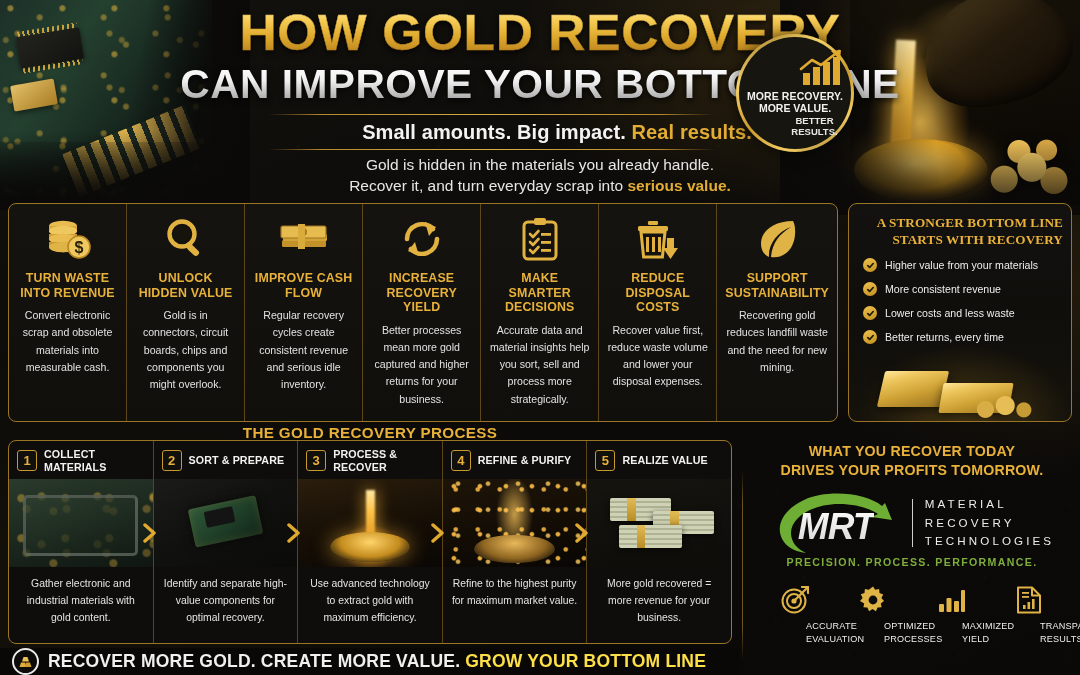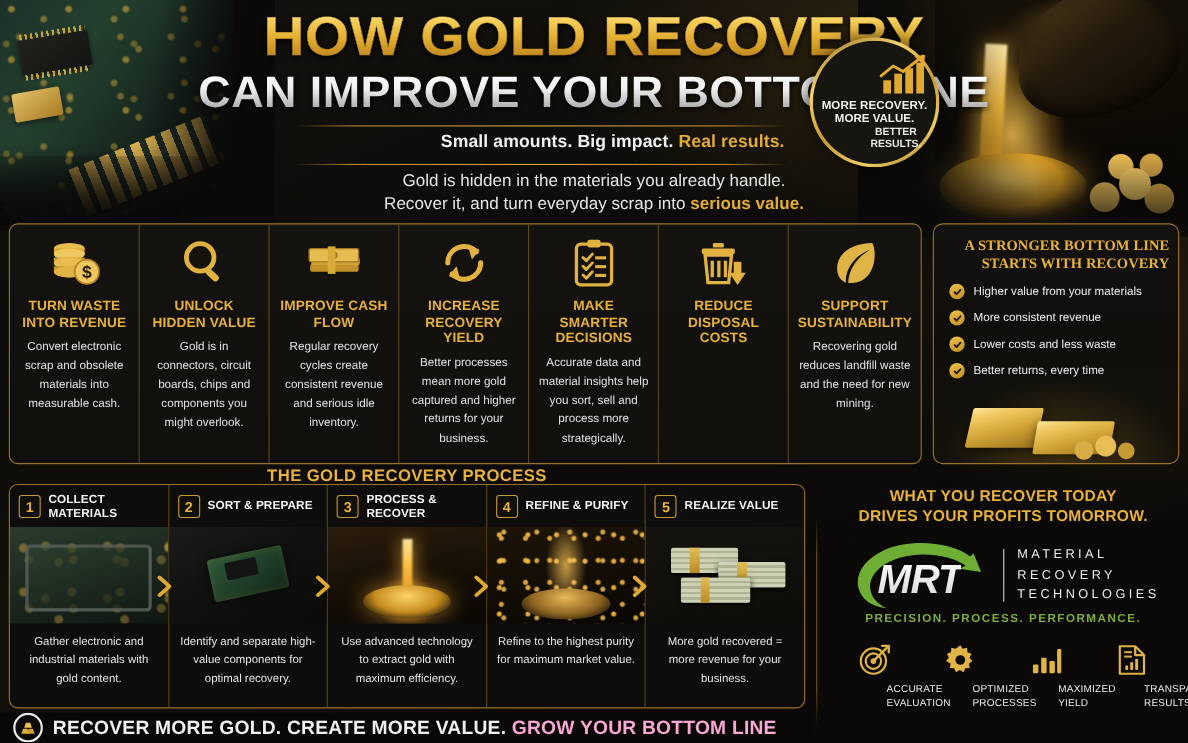--- a/index.html
+++ b/index.html
@@ -139,21 +139,21 @@
     transform:scaleX(1.02);
   }
   .h-rule {
     position:absolute; height:1px; left:268px; width:446px;
     background:linear-gradient(90deg,transparent,#b9892b 12%,#d9ad45 50%,#b9892b 88%,transparent);
   }
   .h-rule.top { top:114px; }
   .h-rule.bot { top:149px; }
   .h-tagline {
     position:absolute; left:0; right:0; top:121px; text-align:center;
-    font-size:16px; font-weight:bold; color:#f2f2f2; letter-spacing:.1px;margin-left:34px;
+    font-size:20px; font-weight:bold; color:#f2f2f2; letter-spacing:.1px;margin-left:34px;
   }
   .h-tagline .gold { color:#e3ad33; }
   .h-sub {
     position:absolute; left:0; right:0; top:155px; text-align:center;
     font-size:15.5px; color:#e6e6e6; line-height:1.35;
   }
   .h-sub .gold { color:#e3ad33; font-weight:bold; }
 
   
   .seal {
@@ -391,21 +391,21 @@
   }
   .bb-circle {
     width:27px; height:27px; border-radius:50%; border:2px solid #e9e9e9;
     display:flex; align-items:center; justify-content:center; flex:none;
     background:#0c0b09;
   }
   .bb-circle svg { width:15px; height:13px; }
   .bb-text {
     font-size:17.5px; font-weight:bold; color:#f0f0f0; letter-spacing:.2px; white-space:nowrap;
   }
-  .bb-text .gold { color:#f9a8d4; }
+  .bb-text .gold { color:#fde047; }
 </style>
 </head>
 <body>
 
 <div class="stage">
 
   <div class="bg-base"></div>
   <div class="bg-noise"></div>
 
   <div class="photo-pcb">
@@ -539,20 +539,21 @@
           <rect x="13" y="4" width="10" height="4" rx="1.2" fill="#E2B241"></rect>
           <path d="M6 15 h24 l-2.6 25 H8.6 Z" fill="none" stroke="#E2B241" stroke-width="3"></path>
           <rect x="11" y="20" width="3" height="15" fill="#E2B241"></rect>
           <rect x="17" y="20" width="3" height="15" fill="#E2B241"></rect>
           <rect x="23" y="20" width="3" height="15" fill="#E2B241"></rect>
           <rect x="32" y="21" width="7" height="12" fill="#E2B241"></rect>
           <path d="M28 31 L43 31 L35.5 42 Z" fill="#E2B241"></path>
         </svg>
       </div>
       <div class="card-title">REDUCE DISPOSAL COSTS</div>
+      <div class="card-body">Recover value first, reduce waste volume and lower your disposal expenses.</div>
     </div>
 
     <div class="card">
       <div class="card-icon">
         <svg width="44" height="44" viewBox="0 0 44 44">
           <path d="M38 4C20 4 6 13 6 27c0 6 3 11 8 13C13 28 22 15 36 10 24 17 17 27 16 40c14 2 23-9 24-22 .4-5 .2-10-2-14z" fill="#DFB345"></path>
         </svg>
       </div>
       <div class="card-title">SUPPORT SUSTAINABILITY</div>
       <div class="card-body">Recovering gold reduces landfill waste and the need for new mining.</div>

